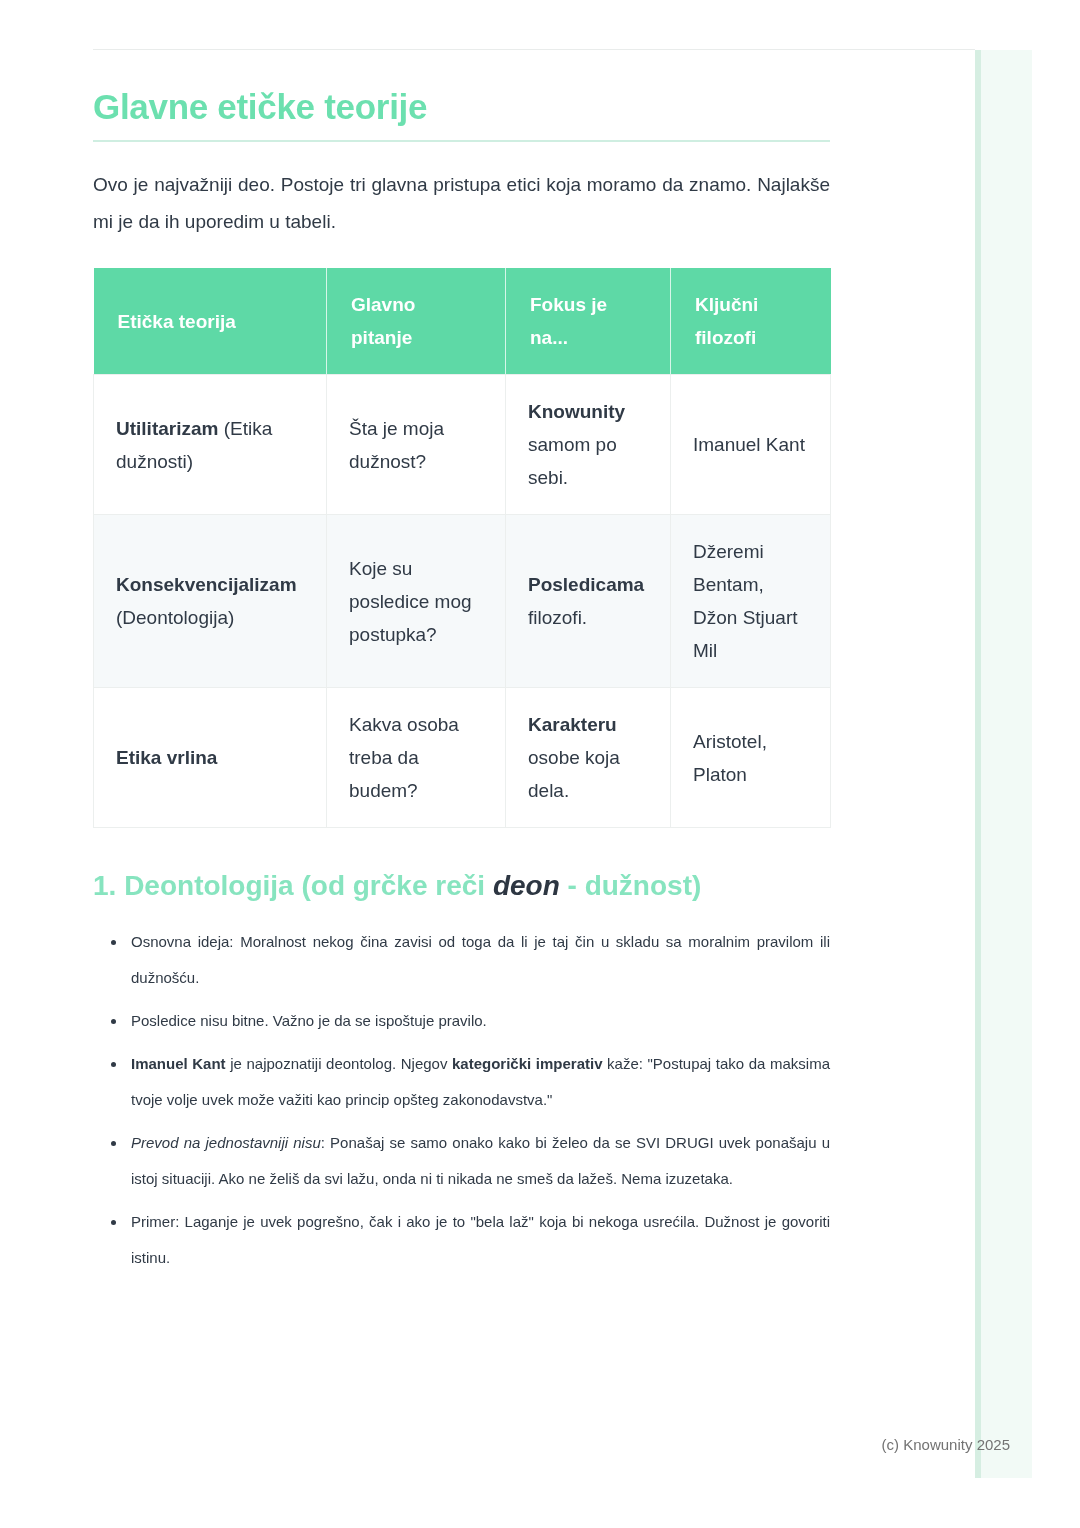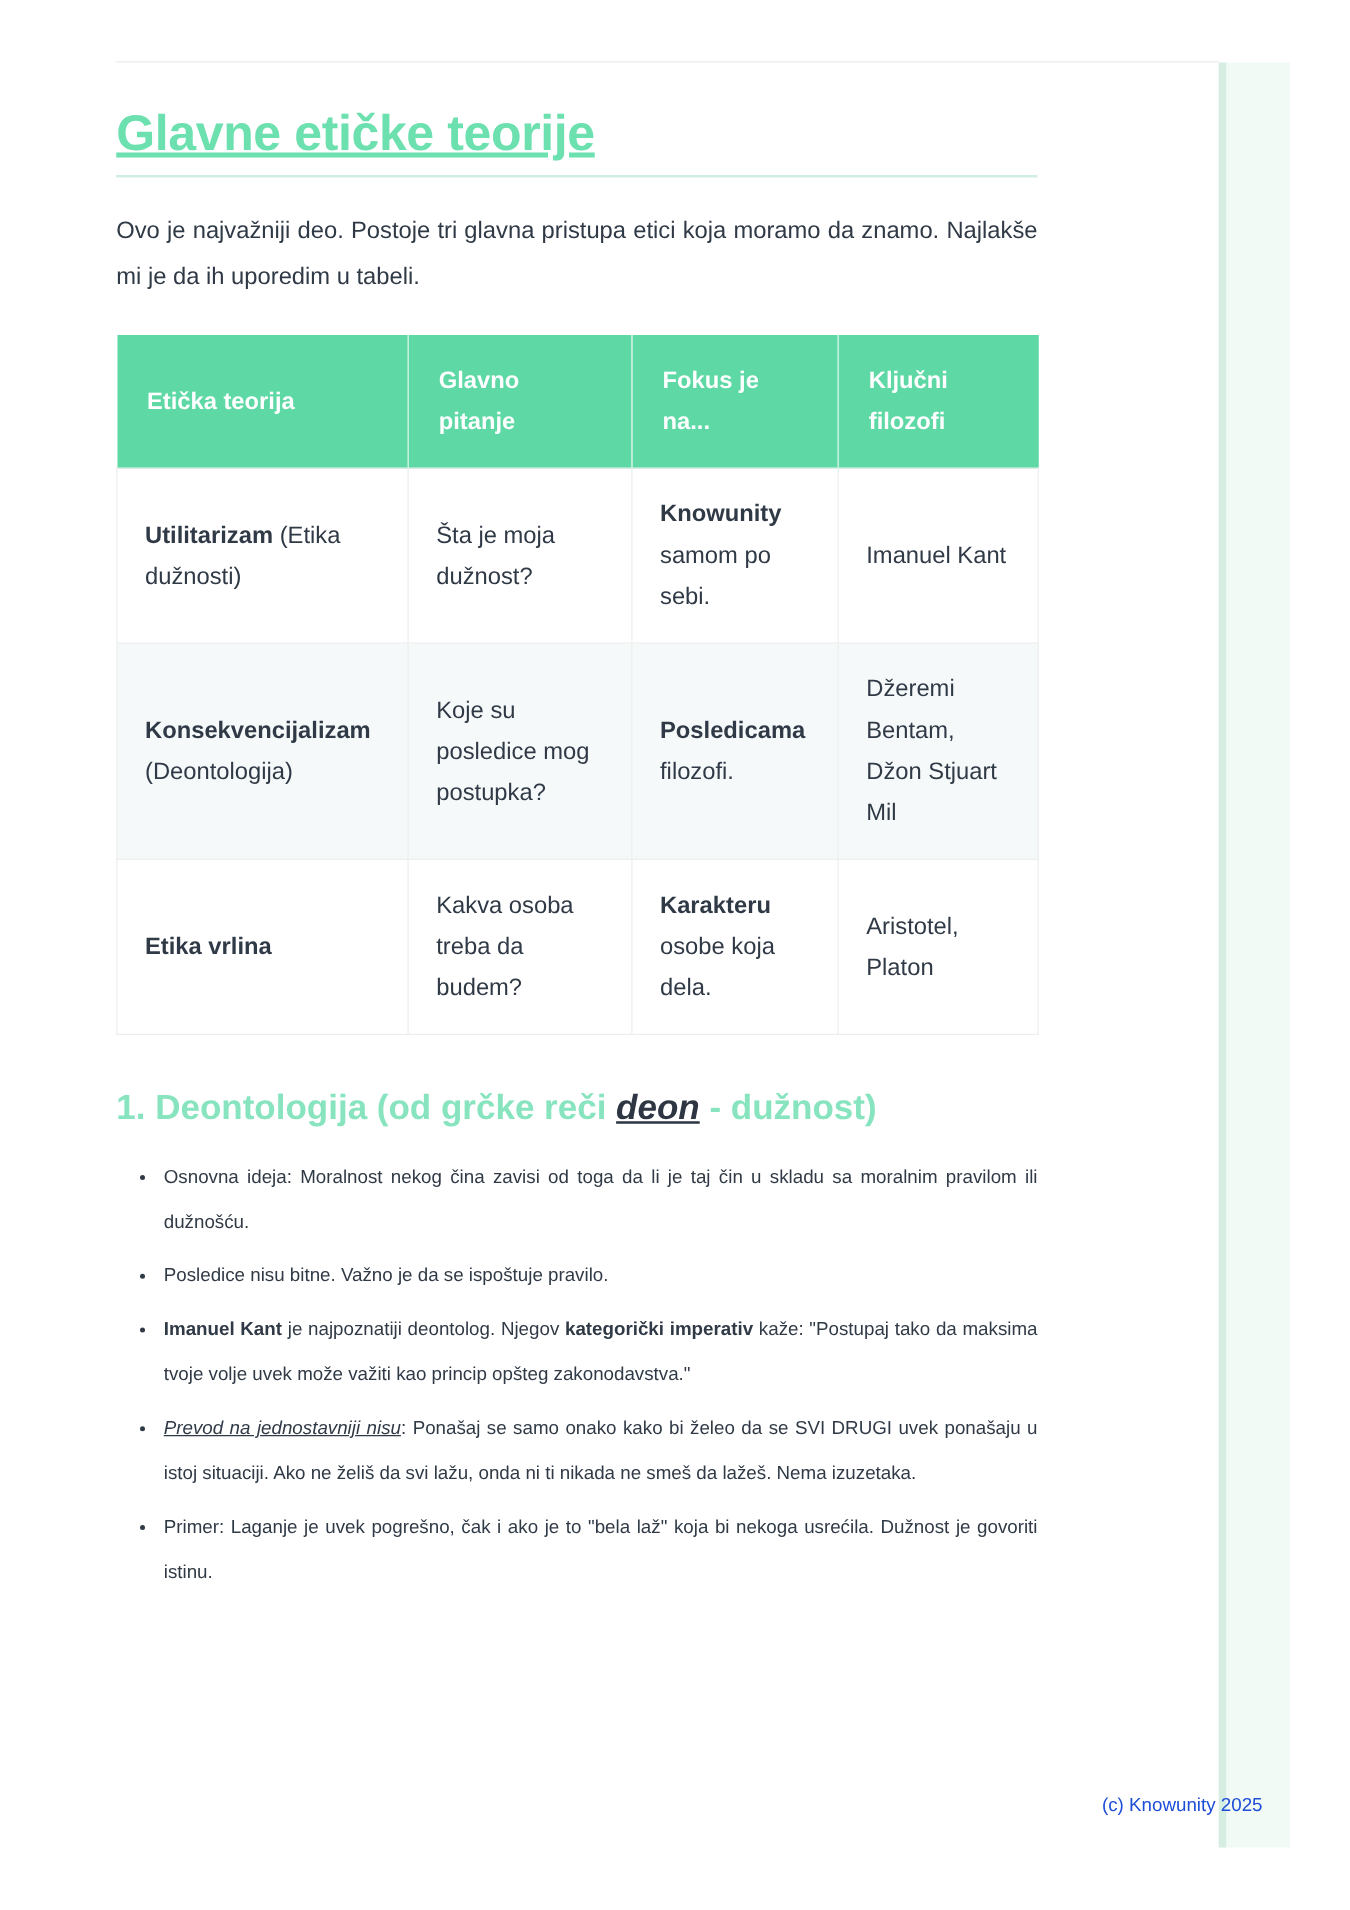--- a/index.html
+++ b/index.html
@@ -7,56 +7,56 @@
     position:relative;width:1080px;height:1528px;background:#ffffff;
     font-family:"Liberation Sans",sans-serif;color:#303a46;overflow:hidden;
   }
   .side-strip{
     position:absolute;left:975px;top:50px;width:51px;height:1428px;
     background:#f2faf6;border-left:6px solid #d6eee2;
   }
   .content{position:absolute;left:93px;top:0;width:737px;}
   .top-rule{margin-top:49px;height:1px;width:882px;background:#e9eceb;}
   h1.page-title{
-    margin:36px 0 0;font-size:40px;line-height:42px;font-weight:700;
-    color:#6ce0af;letter-spacing:-0.3px;text-decoration:underline;
+    margin:36px 0 0;font-size:35px;line-height:42px;font-weight:700;
+    color:#6ce0af;letter-spacing:-0.3px;
   }
   .title-rule{margin-top:12px;height:2px;width:737px;background:#cfeee1;}
   p.intro{margin:24px 0 0;font-size:19px;line-height:37px;text-align:justify;color:#303a46;}
   table.ethics{
     margin-top:28px;width:737px;border-collapse:collapse;table-layout:fixed;
     font-size:19px;
     border-radius:13px;
   }
   table.ethics th{
     background:#5ed9a6;color:#ffffff;font-weight:600;text-align:left;
     padding:20px 24px;line-height:33px;vertical-align:middle;
     border-left:1px solid rgba(255,255,255,0.75);
   }
   table.ethics th:first-child{border-left:none;}
   table.ethics td{
     border:1px solid #ecefee;padding:20px 22px;line-height:33px;
     vertical-align:middle;color:#303a46;background:#ffffff;
   }
   table.ethics tbody tr.alt td{background:#f6f9fa;}
   .b{font-weight:700;}
-  .i{font-style:italic;text-decoration:underline;}
+  .i{font-style:italic;}
   h2.section-heading{
     margin:40px 0 0;font-size:28px;line-height:36px;font-weight:700;color:#87e4bf;
   }
   h2.section-heading .seg-dark{color:#2d3642;}
   ul.bullets{margin:20px 0 0;padding-left:34px;}
   ul.bullets li{
     font-size:15px;line-height:36px;margin-bottom:7px;padding-left:4px;
     text-align:justify;color:#303a46;
   }
   ul.bullets li::marker{color:#303a46;font-size:15px;}
   h2.section-heading.second{margin-top:30px;}
   .footer{
-    position:absolute;top:1436px;right:70px;font-size:15px;color:#1d4ed8;z-index:2;
+    position:absolute;top:1436px;right:70px;font-size:15px;color:#737373;z-index:2;
   }
 </style>
 </head>
 <body>
 
 <div class="page">
   <div class="side-strip"></div>
 
   <div class="content">
     <div class="top-rule"></div>

